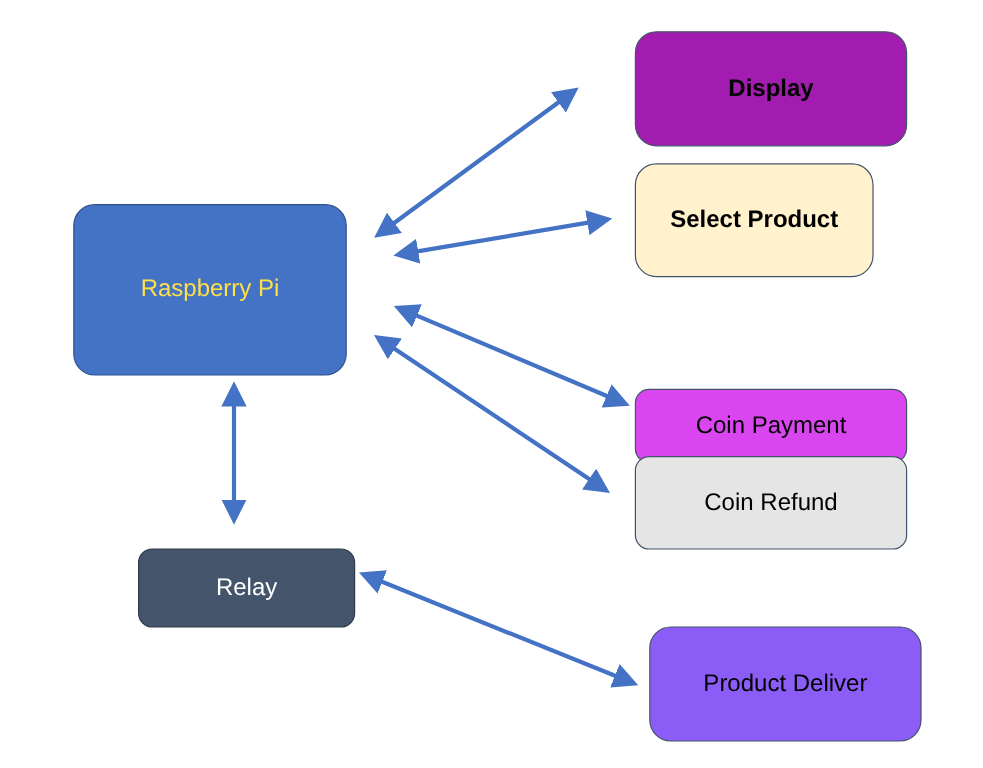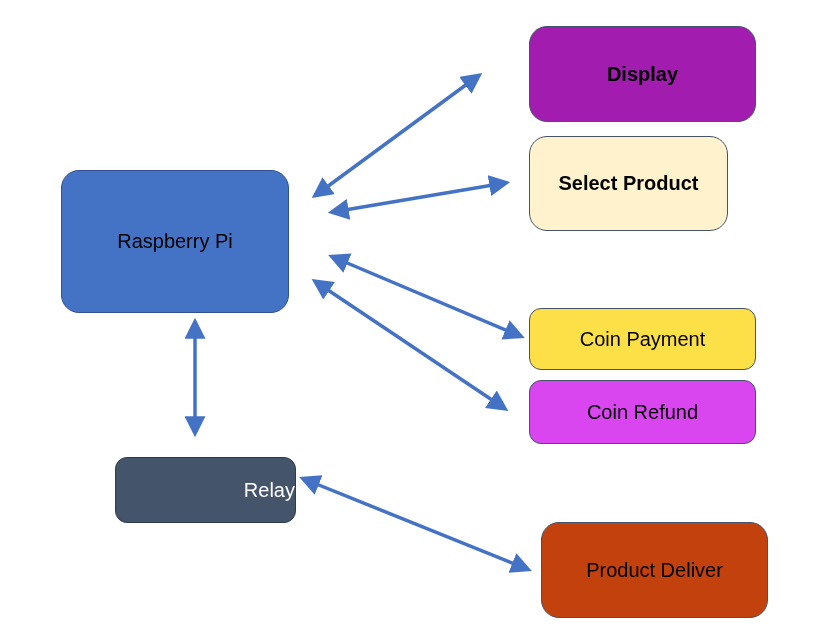--- a/index.html
+++ b/index.html
@@ -1,24 +1,24 @@
 <!DOCTYPE html>
 <html><head>
 <meta charset="utf-8">
 <style>
   html, body { margin:0; padding:0; background:#ffffff; }
   body { width:819px; height:640px; position:relative; overflow:hidden; font-family:"Liberation Sans", sans-serif; }
   .node { position:absolute; box-sizing:border-box; display:flex; align-items:center; justify-content:center; border-radius:18px; font-size:20px; }
-  #n-rpi { left:61px; top:170px; width:228px; height:143px; background:#4472c4; border:1.5px solid #2f528f; color:#000000; }
+  #n-rpi { left:61px; top:170px; width:228px; height:143px; background:#4472c4; border:1.5px solid #2f528f; color:#fde047; }
   #n-display { left:529px; top:26px; width:227px; height:96px; background:#a21caf; border:1.5px solid #44546a; color:#000; font-weight:bold; }
   #n-select { left:529px; top:136px; width:199px; height:95px; background:#fff2cc; border:1.5px solid #44546a; color:#000; font-weight:bold; }
-  #n-coinpay { left:529px; top:308px; width:227px; height:62px; background:#fde047; border:1.5px solid #44546a; color:#000; border-radius:12px; }
-  #n-coinref { left:529px; top:380px; width:227px; height:64px; background:#d946ef; border:1.5px solid #44546a; color:#000; border-radius:12px; }
-  #n-relay { left:115px; top:457px; width:181px; height:66px; background:#44546a; border:1.5px solid #2f3b4a; color:#ffffff; border-radius:12px;justify-content:flex-end; }
-  #n-deliver { left:541px; top:522px; width:227px; height:96px; background:#c2410c; border:1.5px solid #44546a; color:#000;align-items:center; }
+  #n-coinpay { left:529px; top:324px; width:227px; height:62px; background:#d946ef; border:1.5px solid #44546a; color:#000; border-radius:12px; }
+  #n-coinref { left:529px; top:380px; width:227px; height:78px; background:#e5e5e5; border:1.5px solid #44546a; color:#000; border-radius:12px; }
+  #n-relay { left:115px; top:457px; width:181px; height:66px; background:#44546a; border:1.5px solid #2f3b4a; color:#ffffff; border-radius:12px; }
+  #n-deliver { left:541px; top:522px; width:227px; height:96px; background:#8b5cf6; border:1.5px solid #44546a; color:#000;align-items:center; }
   svg#arrows { position:absolute; left:0; top:0; }
 </style>
 </head>
 <body>
 
 <svg id="arrows" width="819" height="640">
   <defs>
     <marker id="ah" markerWidth="6" markerHeight="6" refX="4.5" refY="3" orient="auto-start-reverse" markerUnits="strokeWidth">
       <path d="M0,0 L6,3 L0,6 z" fill="#4472c4"></path>
     </marker>

